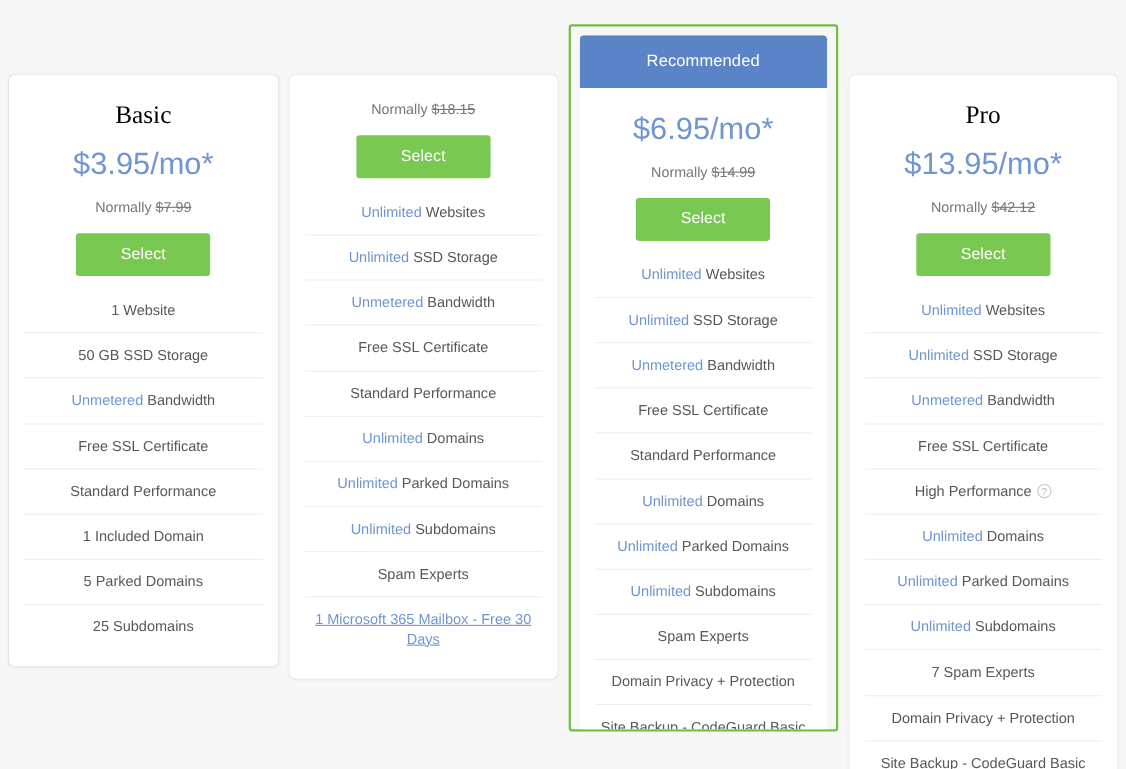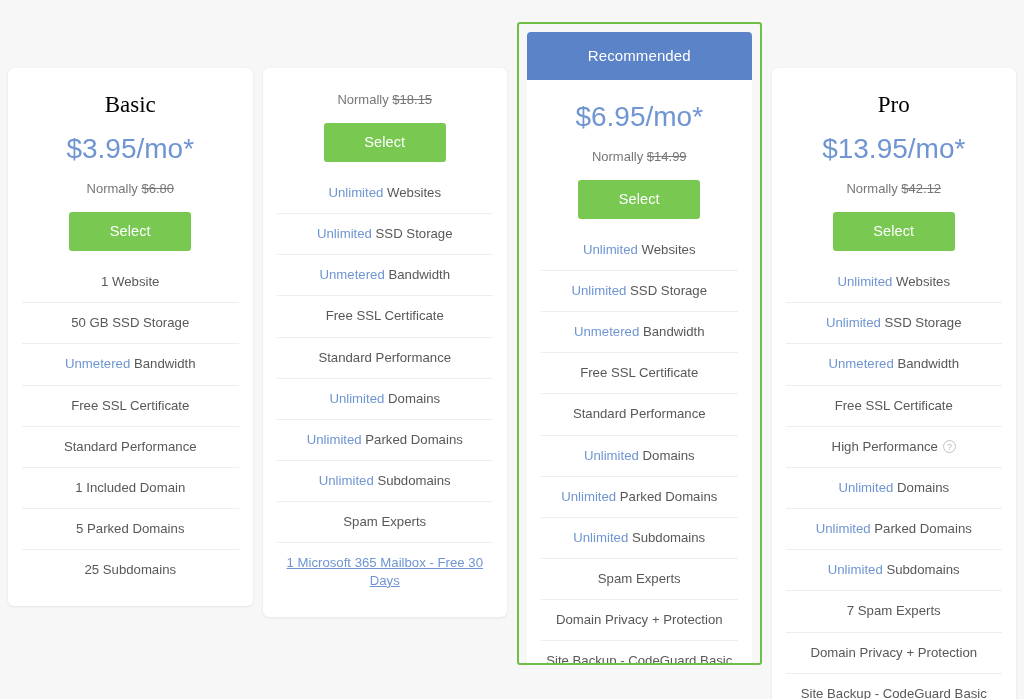--- a/index.html
+++ b/index.html
@@ -165,21 +165,21 @@
 </style>
 </head>
 <body>
 
 <div class="pricing-grid" id="grid">
     <div class="plan-col">
       <div class="plan-card">
         <div class="plan-head">
           <div class="plan-name">Basic</div>
           <div class="plan-price">$3.95/mo*</div>
-          <div class="plan-normally"><span>Normally</span> <span class="old-price">$6.80</span></div>
+          <div class="plan-normally"><span>Normally</span> <span class="old-price">$7.99</span></div>
           <button class="select-btn">Select</button>
         </div>
         <ul class="features">
           <li class="feature-row"><span>1 Website</span></li>
           <li class="feature-row"><span>50 GB SSD Storage</span></li>
           <li class="feature-row"><span class="hl">Unmetered</span><span> Bandwidth</span></li>
           <li class="feature-row"><span>Free SSL Certificate</span></li>
           <li class="feature-row"><span>Standard Performance</span></li>
           <li class="feature-row"><span>1 Included Domain</span></li>
           <li class="feature-row"><span>5 Parked Domains</span></li>

